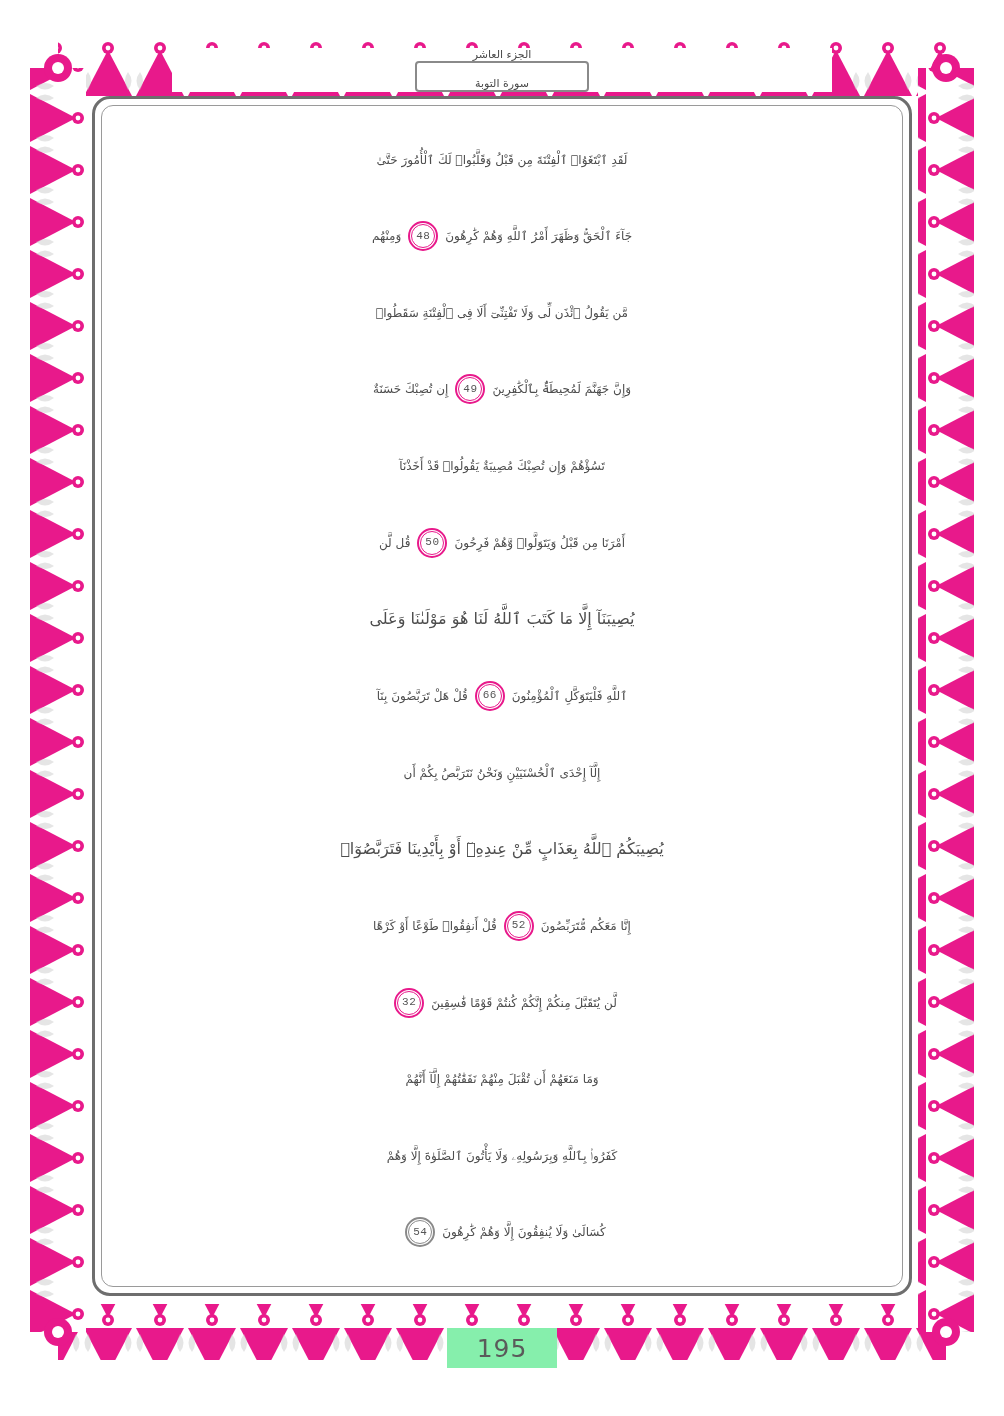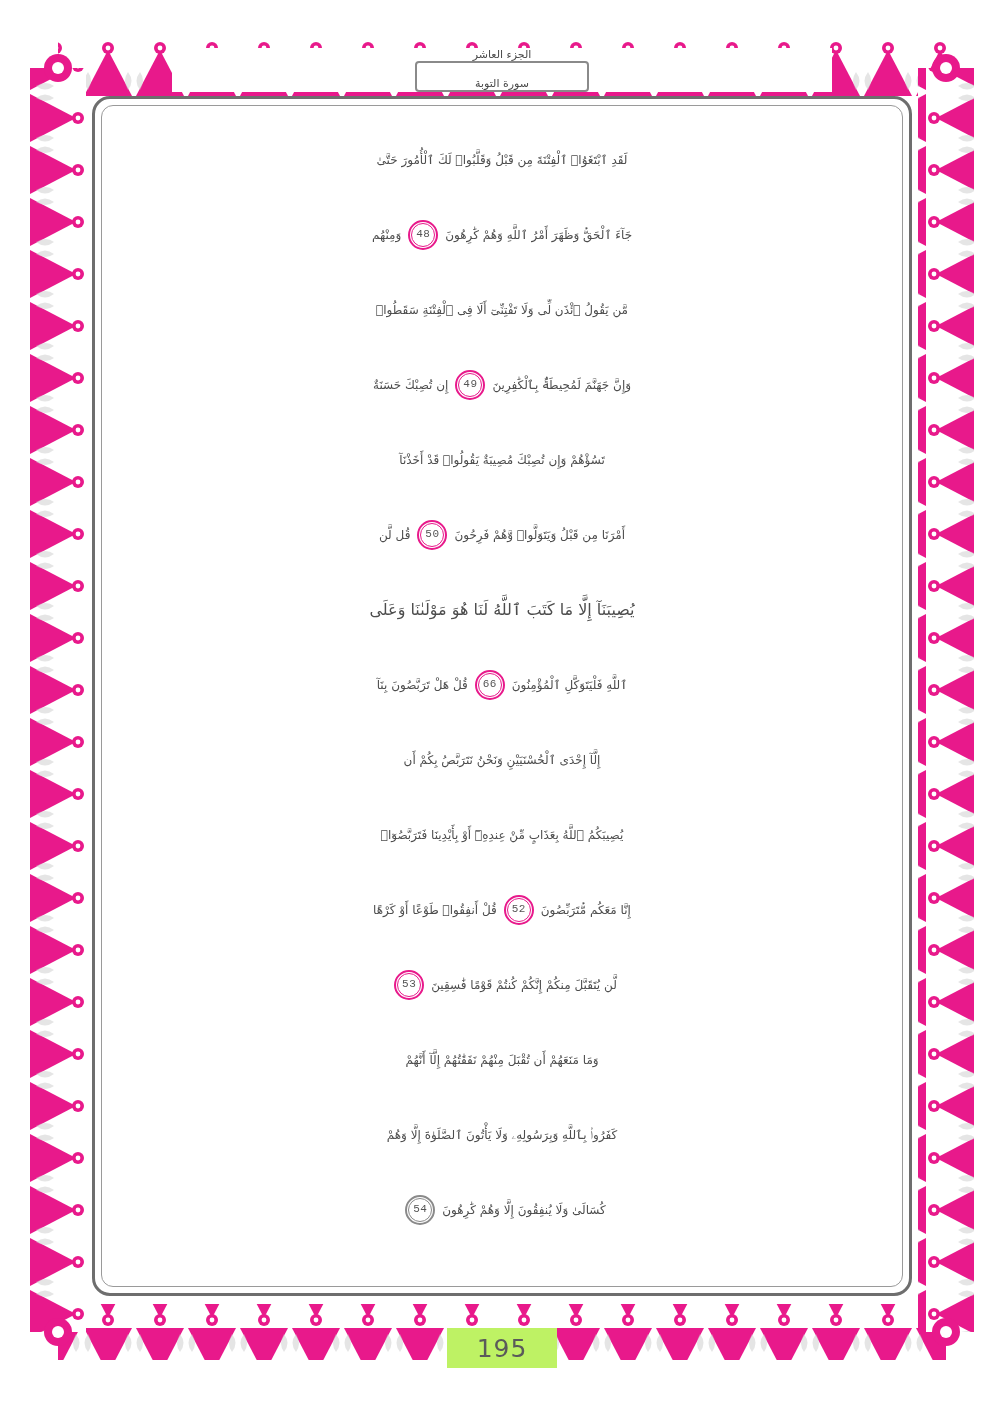--- a/index.html
+++ b/index.html
@@ -94,21 +94,21 @@
   }
 
   
   .page-number-box {
     position: absolute;
     left: 50%;
     bottom: 48px;
     transform: translateX(-50%);
     width: 110px;
     height: 40px;
-    background: #bef264;
+    background: #86efac;
     display: flex;
     align-items: center;
     justify-content: center;
     z-index: 5;
   }
   .page-number {
     font-family: "DejaVu Sans", sans-serif;
     font-size: 25px;
     color: #5a5a5a;
     letter-spacing: 1px;
@@ -120,21 +120,21 @@
     left: 112px;
     top: 118px;
     width: 780px;
     height: 1156px;
     direction: rtl;
     text-align: center;
     box-sizing: border-box;
     padding: 4px 16px;
     display: flex;
     flex-direction: column;
-    justify-content: flex-start;
+    justify-content: space-between;
   }
   .ayah-line {
     font-family: "DejaVu Sans", sans-serif;
     font-size: 33px;
     line-height: 1.0;
     color: #4d4d4d;
     direction: rtl;
     unicode-bidi: isolate;
     white-space: nowrap;
     display: flex;
@@ -312,40 +312,40 @@
           <span class="ring2"></span>
         <span class="num">66</span>
       </span>
       <span class="txt">قُلْ هَلْ تَرَبَّصُونَ بِنَآ</span>
     </div>
 
     <div class="ayah-line" style="font-size: 12px;">
       <span class="txt">إِلَّآ إِحْدَى ٱلْحُسْنَيَيْنِ وَنَحْنُ نَتَرَبَّصُ بِكُمْ أَن</span>
     </div>
 
-    <div class="ayah-line" style="font-size: 12px;">
+    <div class="ayah-line" style="font-size: 16px;">
       <span class="txt">يُصِيبَكُمُ ٱللَّهُ بِعَذَابٍ مِّنْ عِندِهِۦٓ أَوْ بِأَيْدِينَا فَتَرَبَّصُوٓا۟</span>
     </div>
 
     <div class="ayah-line" style="font-size: 12px;">
       <span class="txt">إِنَّا مَعَكُم مُّتَرَبِّصُونَ</span>
       <span class="ayah-mark">
         <span class="ring"></span>
           <span class="ring2"></span>
         <span class="num">52</span>
       </span>
       <span class="txt">قُلْ أَنفِقُوا۟ طَوْعًا أَوْ كَرْهًا</span>
     </div>
 
     <div class="ayah-line" style="font-size: 12px;">
       <span class="txt">لَّن يُتَقَبَّلَ مِنكُمْ إِنَّكُمْ كُنتُمْ قَوْمًا فَٰسِقِينَ</span>
       <span class="ayah-mark">
         <span class="ring"></span>
           <span class="ring2"></span>
-        <span class="num">53</span>
+        <span class="num">32</span>
       </span>
     </div>
 
     <div class="ayah-line" style="font-size: 12px;">
       <span class="txt">وَمَا مَنَعَهُمْ أَن تُقْبَلَ مِنْهُمْ نَفَقَٰتُهُمْ إِلَّآ أَنَّهُمْ</span>
     </div>
 
     <div class="ayah-line" style="font-size: 12px;">
       <span class="txt">كَفَرُوا۟ بِٱللَّهِ وَبِرَسُولِهِۦ وَلَا يَأْتُونَ ٱلصَّلَوٰةَ إِلَّا وَهُمْ</span>
     </div>

